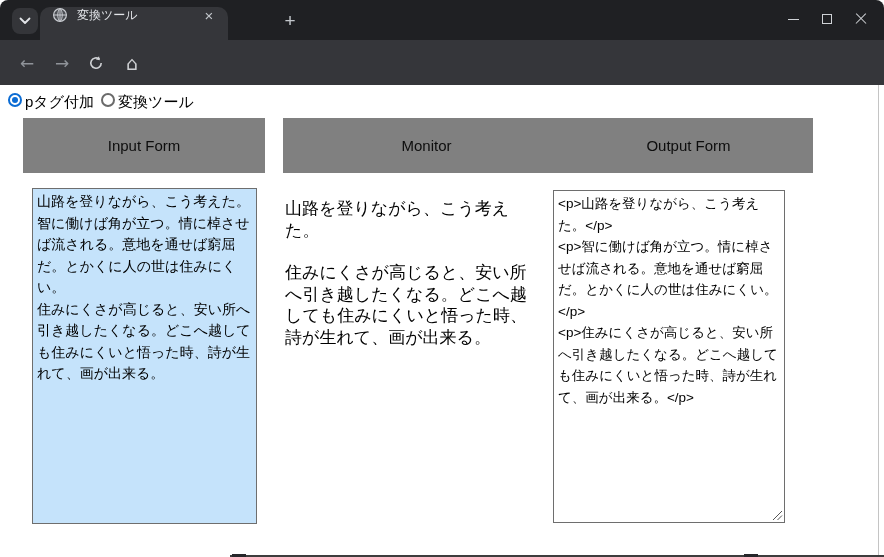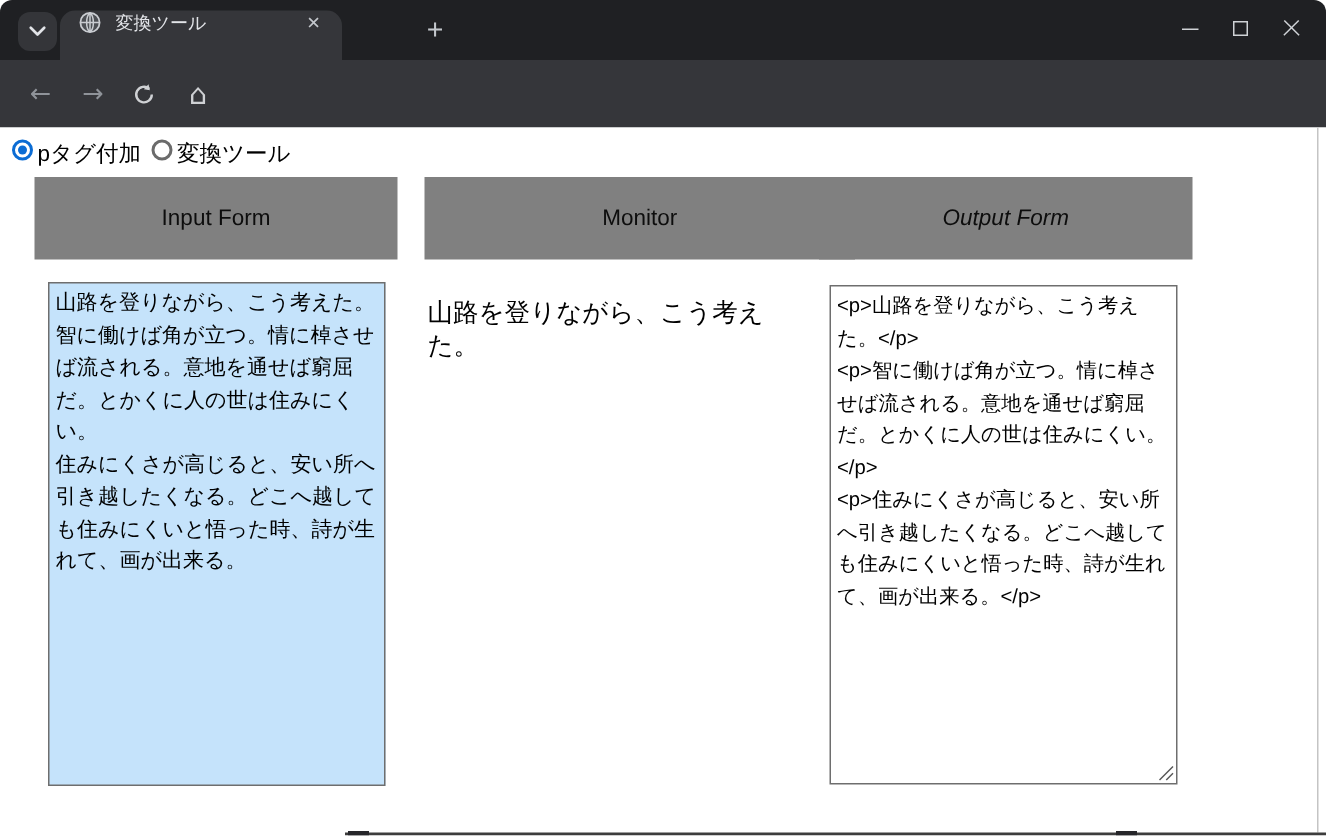--- a/index.html
+++ b/index.html
@@ -128,21 +128,21 @@
   .radio.unchecked { border:2px solid #6b6b6b; background:#fff; }
   .radio-gap { width:7px; }
 
   .col-header {
     position:absolute; top:33px; height:55px; background:#808080;
     display:flex; align-items:center; justify-content:center;
     font-size:15px; color:#0d0d0d;
   }
   .hdr-input  { left:23px;  width:242px; }
   .hdr-monitor{ left:283px; width:287px; }
-  .hdr-output { left:546px; width:249px;font-style:italic; }
+  .hdr-output { left:564px; width:249px; }
 
   textarea {
     position:absolute; resize:none; outline:none;
     font-family:"Liberation Sans", sans-serif;
   }
   .ta-input {
     left:32px; top:103px; width:225px; height:336px;
     background:#c5e3fb; border:1px solid #6e6e6e;
     font-size:14px; line-height:21.5px; padding:2px 4px; color:#000;
     overflow:hidden;
@@ -280,20 +280,21 @@
   <div class="col-header hdr-input">Input Form</div>
   <div class="col-header hdr-monitor">Monitor</div>
   <div class="col-header hdr-output">Output Form</div>
 
   <textarea class="ta-input" spellcheck="false" style="">山路を登りながら、こう考えた。
 智に働けば角が立つ。情に棹させば流される。意地を通せば窮屈だ。とかくに人の世は住みにくい。
 住みにくさが高じると、安い所へ引き越したくなる。どこへ越しても住みにくいと悟った時、詩が生れて、画が出来る。</textarea>
 
   <div class="monitor">
     <p>山路を登りながら、こう考えた。</p>
+    <p>住みにくさが高じると、安い所へ引き越したくなる。どこへ越しても住みにくいと悟った時、詩が生れて、画が出来る。</p>
   </div>
 
   <textarea class="ta-output" spellcheck="false" style="">&lt;p&gt;山路を登りながら、こう考えた。&lt;/p&gt;
 &lt;p&gt;智に働けば角が立つ。情に棹させば流される。意地を通せば窮屈だ。とかくに人の世は住みにくい。&lt;/p&gt;
 &lt;p&gt;住みにくさが高じると、安い所へ引き越したくなる。どこへ越しても住みにくいと悟った時、詩が生れて、画が出来る。&lt;/p&gt;</textarea>
   <span class="grip" style="left:771px; top:424px;">
     <svg width="12" height="12" viewBox="0 0 12 12">
         <line x1="11" y1="2" x2="2" y2="11" stroke="#555" stroke-width="1"></line>
         <line x1="11" y1="6.5" x2="6.5" y2="11" stroke="#555" stroke-width="1"></line>
       </svg>

